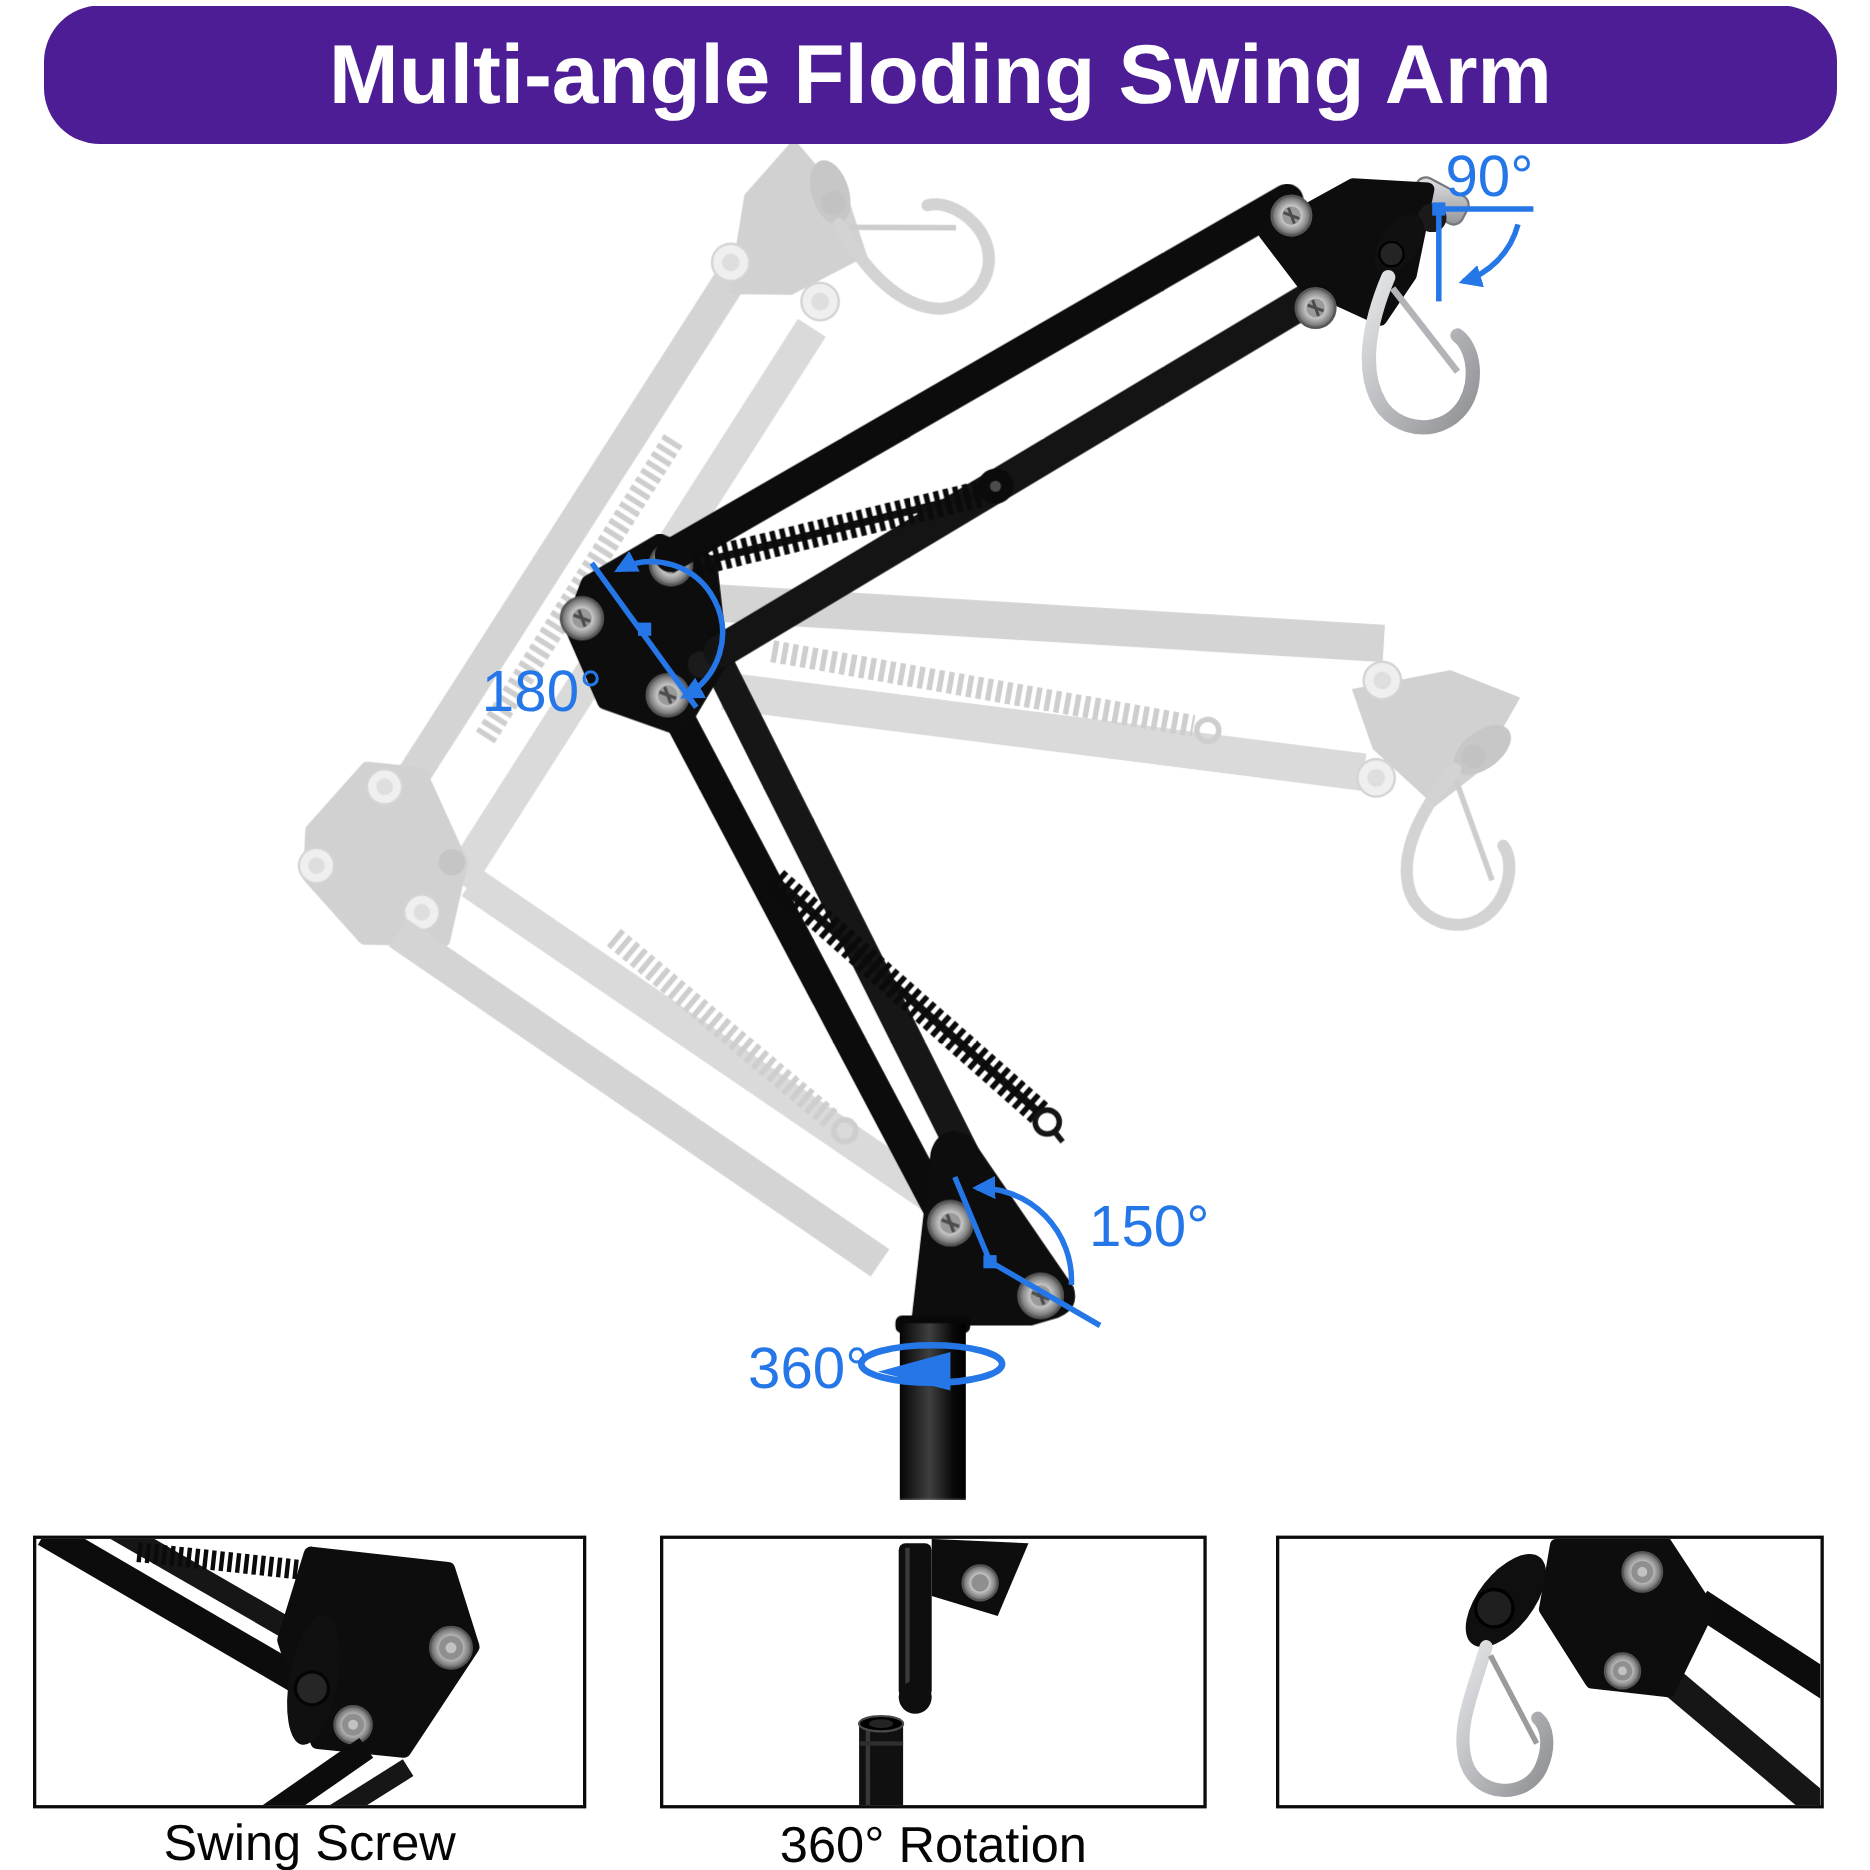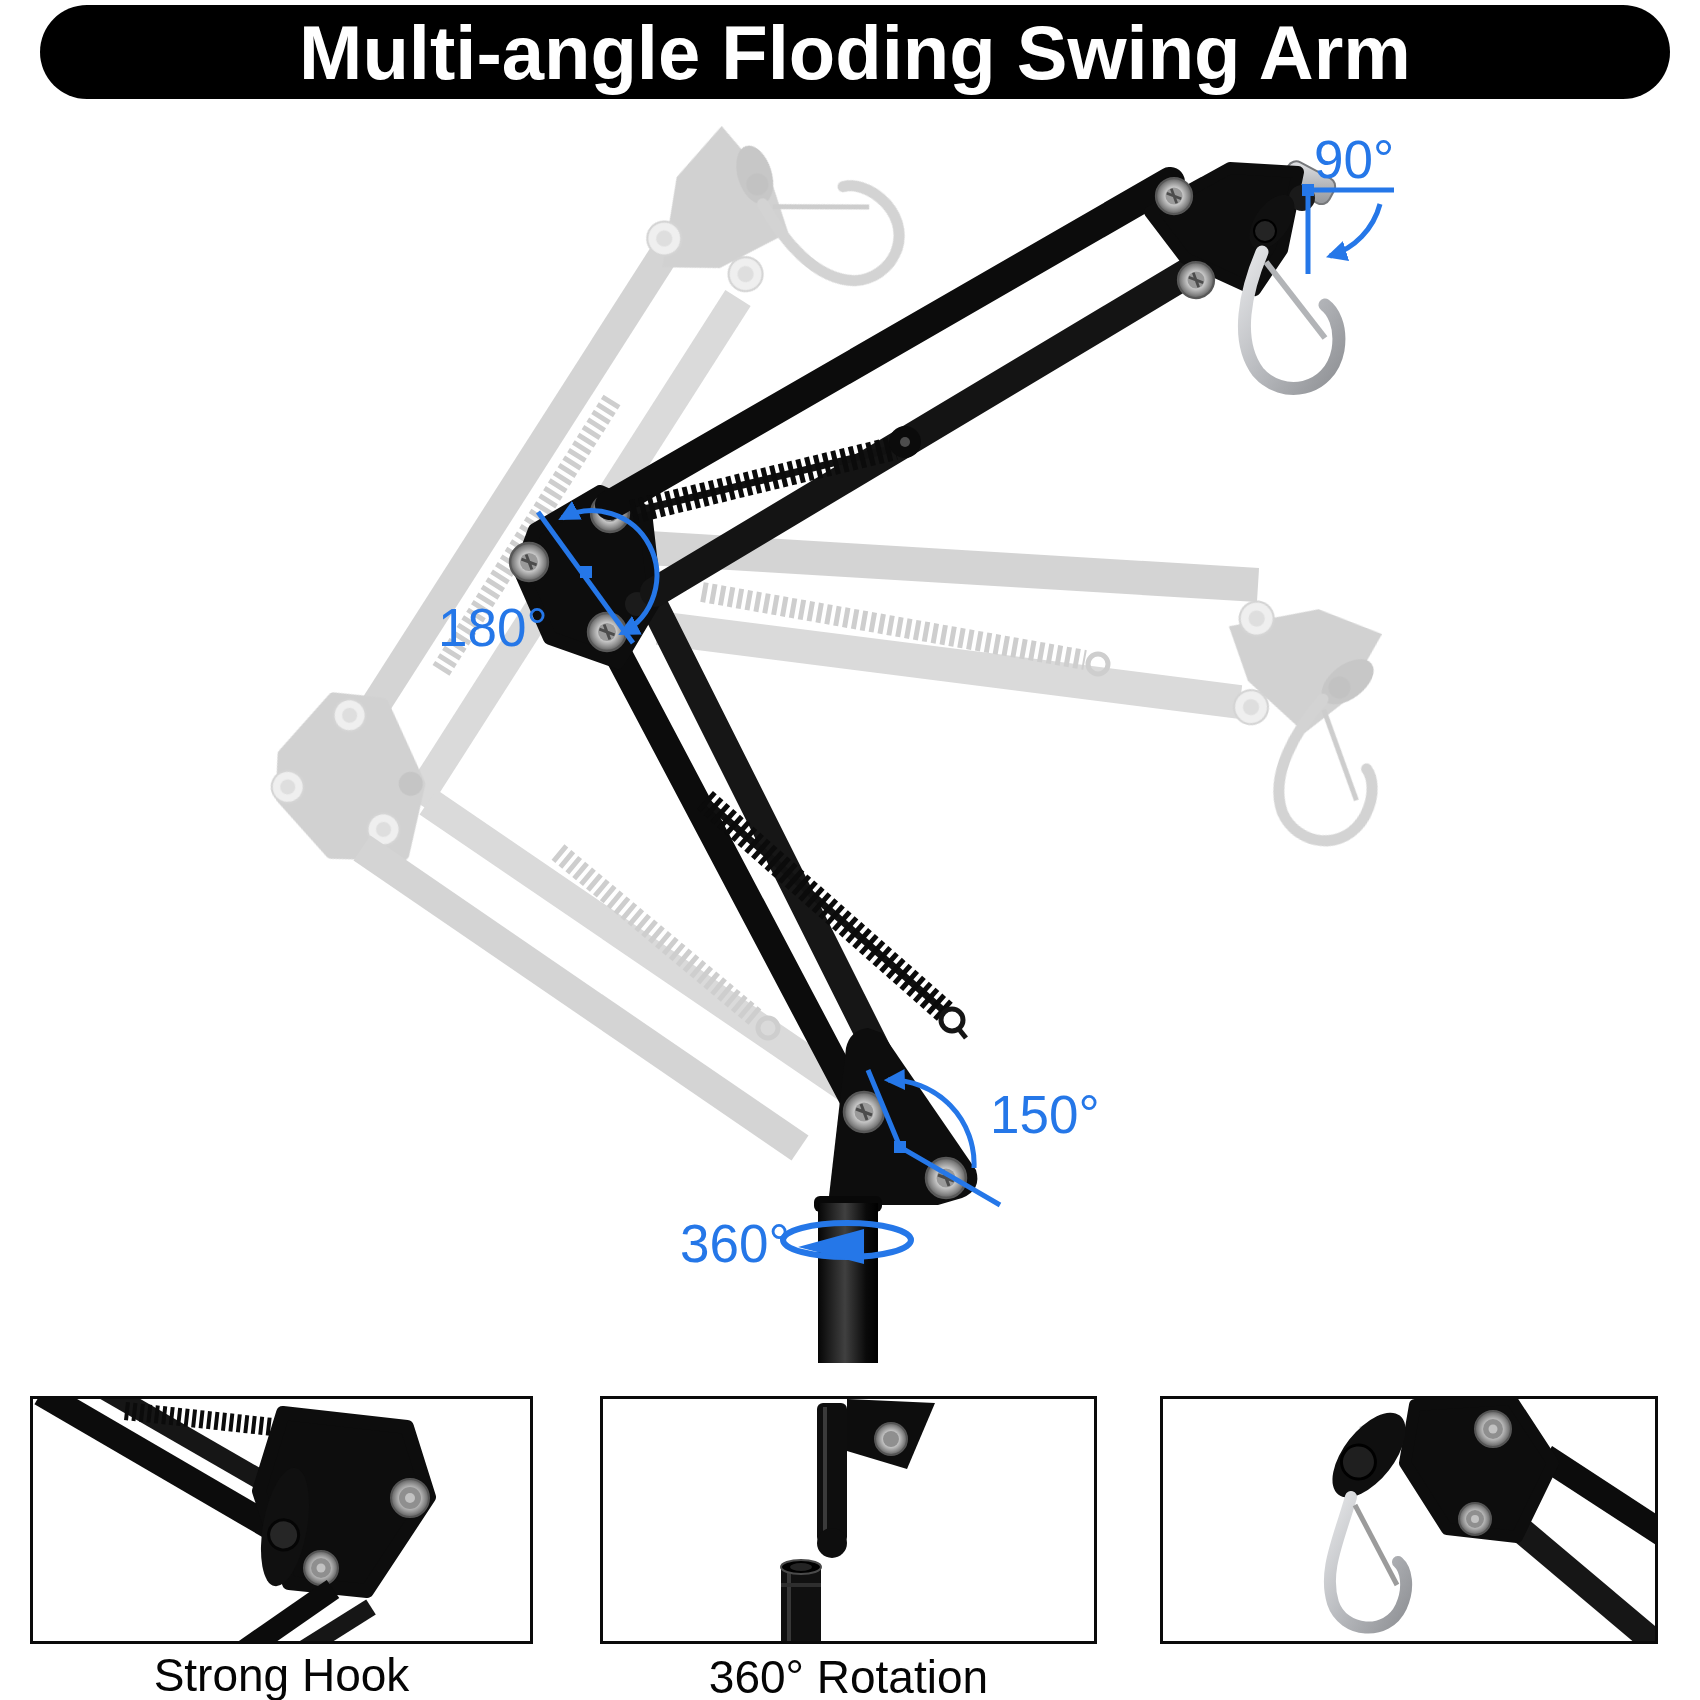--- a/index.html
+++ b/index.html
@@ -1,20 +1,20 @@
 <!DOCTYPE html>
 <html><head>
 <meta charset="utf-8">
 <style>
   html,body{margin:0;padding:0;background:#ffffff;}
   body{width:1700px;height:1700px;position:relative;font-family:"Liberation Sans",sans-serif;overflow:hidden;}
   .stage{position:absolute;inset:0;}
   .banner{
-    position:absolute;left:40px;top:5px;width:1630px;height:94px;
-    background:#000000;border-radius:51px;
+    position:absolute;left:40px;top:5px;width:1630px;height:126px;
+    background:#4c1d95;border-radius:51px;
     display:flex;align-items:center;justify-content:center;
   }
   .banner-title{
     color:#ffffff;font-size:76px;font-weight:700;letter-spacing:0px;white-space:nowrap;
   }
   .scene-svg{position:absolute;left:0;top:0;width:1700px;height:1700px;}
   .panel{
     position:absolute;background:#ffffff;border:3px solid #0b0b0b;box-sizing:border-box;overflow:hidden;
   }
   .panel svg{display:block;width:100%;height:100%;}
@@ -277,16 +277,16 @@
       <polygon points="196,28 226,18 216,46" fill="#c6c8ca"></polygon>
       <g transform="translate(206,56) rotate(38)">
         <ellipse rx="25" ry="50" fill="#0f0f0f"></ellipse>
         <circle cx="-4" cy="12" r="17" fill="#1f1f1f" stroke="#000" stroke-width="3"></circle>
       </g>
       <path d="M 188 98 C 176 140, 160 172, 170 204 C 180 234, 224 238, 238 208 C 247 188, 243 170, 235 163" fill="none" stroke="url(#mg3)" stroke-width="12" stroke-linecap="round"></path>
       <line x1="192" y1="106" x2="234" y2="186" stroke="#9b9b9b" stroke-width="5"></line>
     </svg>
   </div>
 
-  <div class="caption" id="cap-1">Strong Hook</div>
+  <div class="caption" id="cap-1">Swing Screw</div>
   <div class="caption" id="cap-2">360° Rotation</div>
 
 </div>
 
 </body></html>

